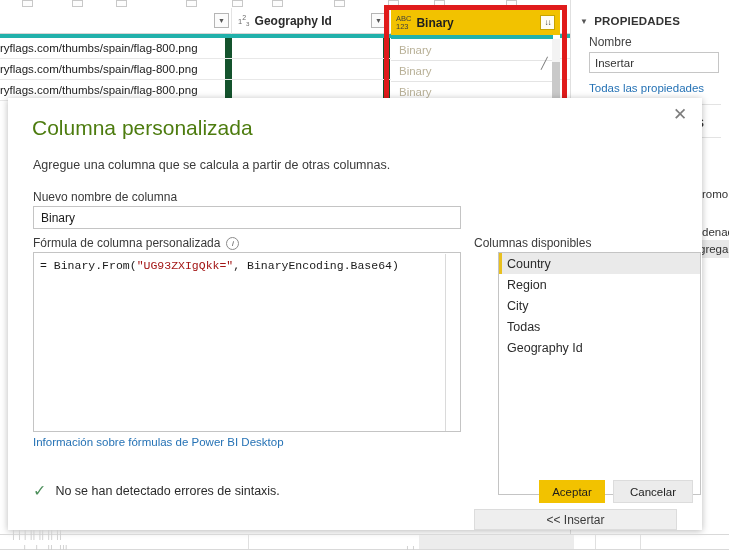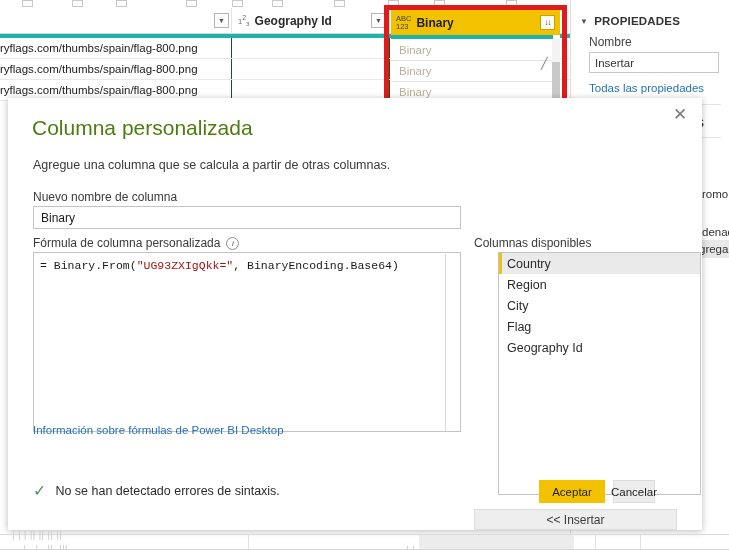--- a/index.html
+++ b/index.html
@@ -106,21 +106,21 @@
     box-sizing: border-box;
     font-size: 11.5px;
     color: #1a1a1a;
   }
   .data-cell {
     position: absolute;
     top: 0; height: 20px;
     display: flex; align-items: center;
     overflow: hidden;
     white-space: nowrap;
-    border-right: 1px solid #14532d;
+    border-right: 7px solid #14532d;
     box-sizing: border-box;
   }
   .data-cell span { padding-left: 0px; }
 
   
   .bottom-rows {
     position: absolute;
     left: 0; top: 528px;
     width: 729px; height: 22px;
     overflow: hidden;
@@ -436,21 +436,21 @@
     background: #eeeeee;
     border: 1px solid #dcdcdc;
     box-sizing: border-box;
     display: flex; align-items: center; justify-content: center;
     font-size: 12px;
     color: #3a3a3a;
   }
 
   .help-link {
     position: absolute;
-    left: 25px; top: 326px;
+    left: 25px; top: 338px;
     font-size: 11.5px;
     color: #2572b5;
   }
   .status-row {
     position: absolute;
     left: 25px; top: 386px;
     display: flex; align-items: center;
     font-size: 12.5px;
     color: #2b2b2b;
   }
@@ -470,21 +470,21 @@
   }
   .btn-ok {
     left: 531px;
     width: 66px;
     background: #f2c200;
     border: 1px solid #f2c200;
     color: #1c1c1c;
   }
   .btn-cancel {
     left: 605px;
-    width: 42px;
+    width: 80px;
     background: #ececec;
     border: 1px solid #dcdcdc;
     color: #1c1c1c;
   }
 </style>
 </head>
 <body>
 
 <div id="root">
 
@@ -604,21 +604,21 @@
     <div class="formula-box">
       <div class="formula-text"><span>= Binary.From(</span><span class="str">"UG93ZXIgQkk="</span><span>, BinaryEncoding.Base64)</span></div>
       <div class="fb-scroll"></div>
     </div>
 
     <div class="cols-label">Columnas disponibles</div>
     <div class="cols-box">
       <div class="col-item sel">Country</div>
       <div class="col-item">Region</div>
       <div class="col-item">City</div>
-      <div class="col-item">Flag</div>
+      <div class="col-item">Todas</div>
       <div class="col-item">Geography Id</div>
     </div>
     <div class="insert-btn">&lt;&lt; Insertar</div>
 
     <div class="help-link">Información sobre fórmulas de Power BI Desktop</div>
 
     <div class="status-row">
       <span class="check">✓</span>
       <span>No se han detectado errores de sintaxis.</span>
     </div>

